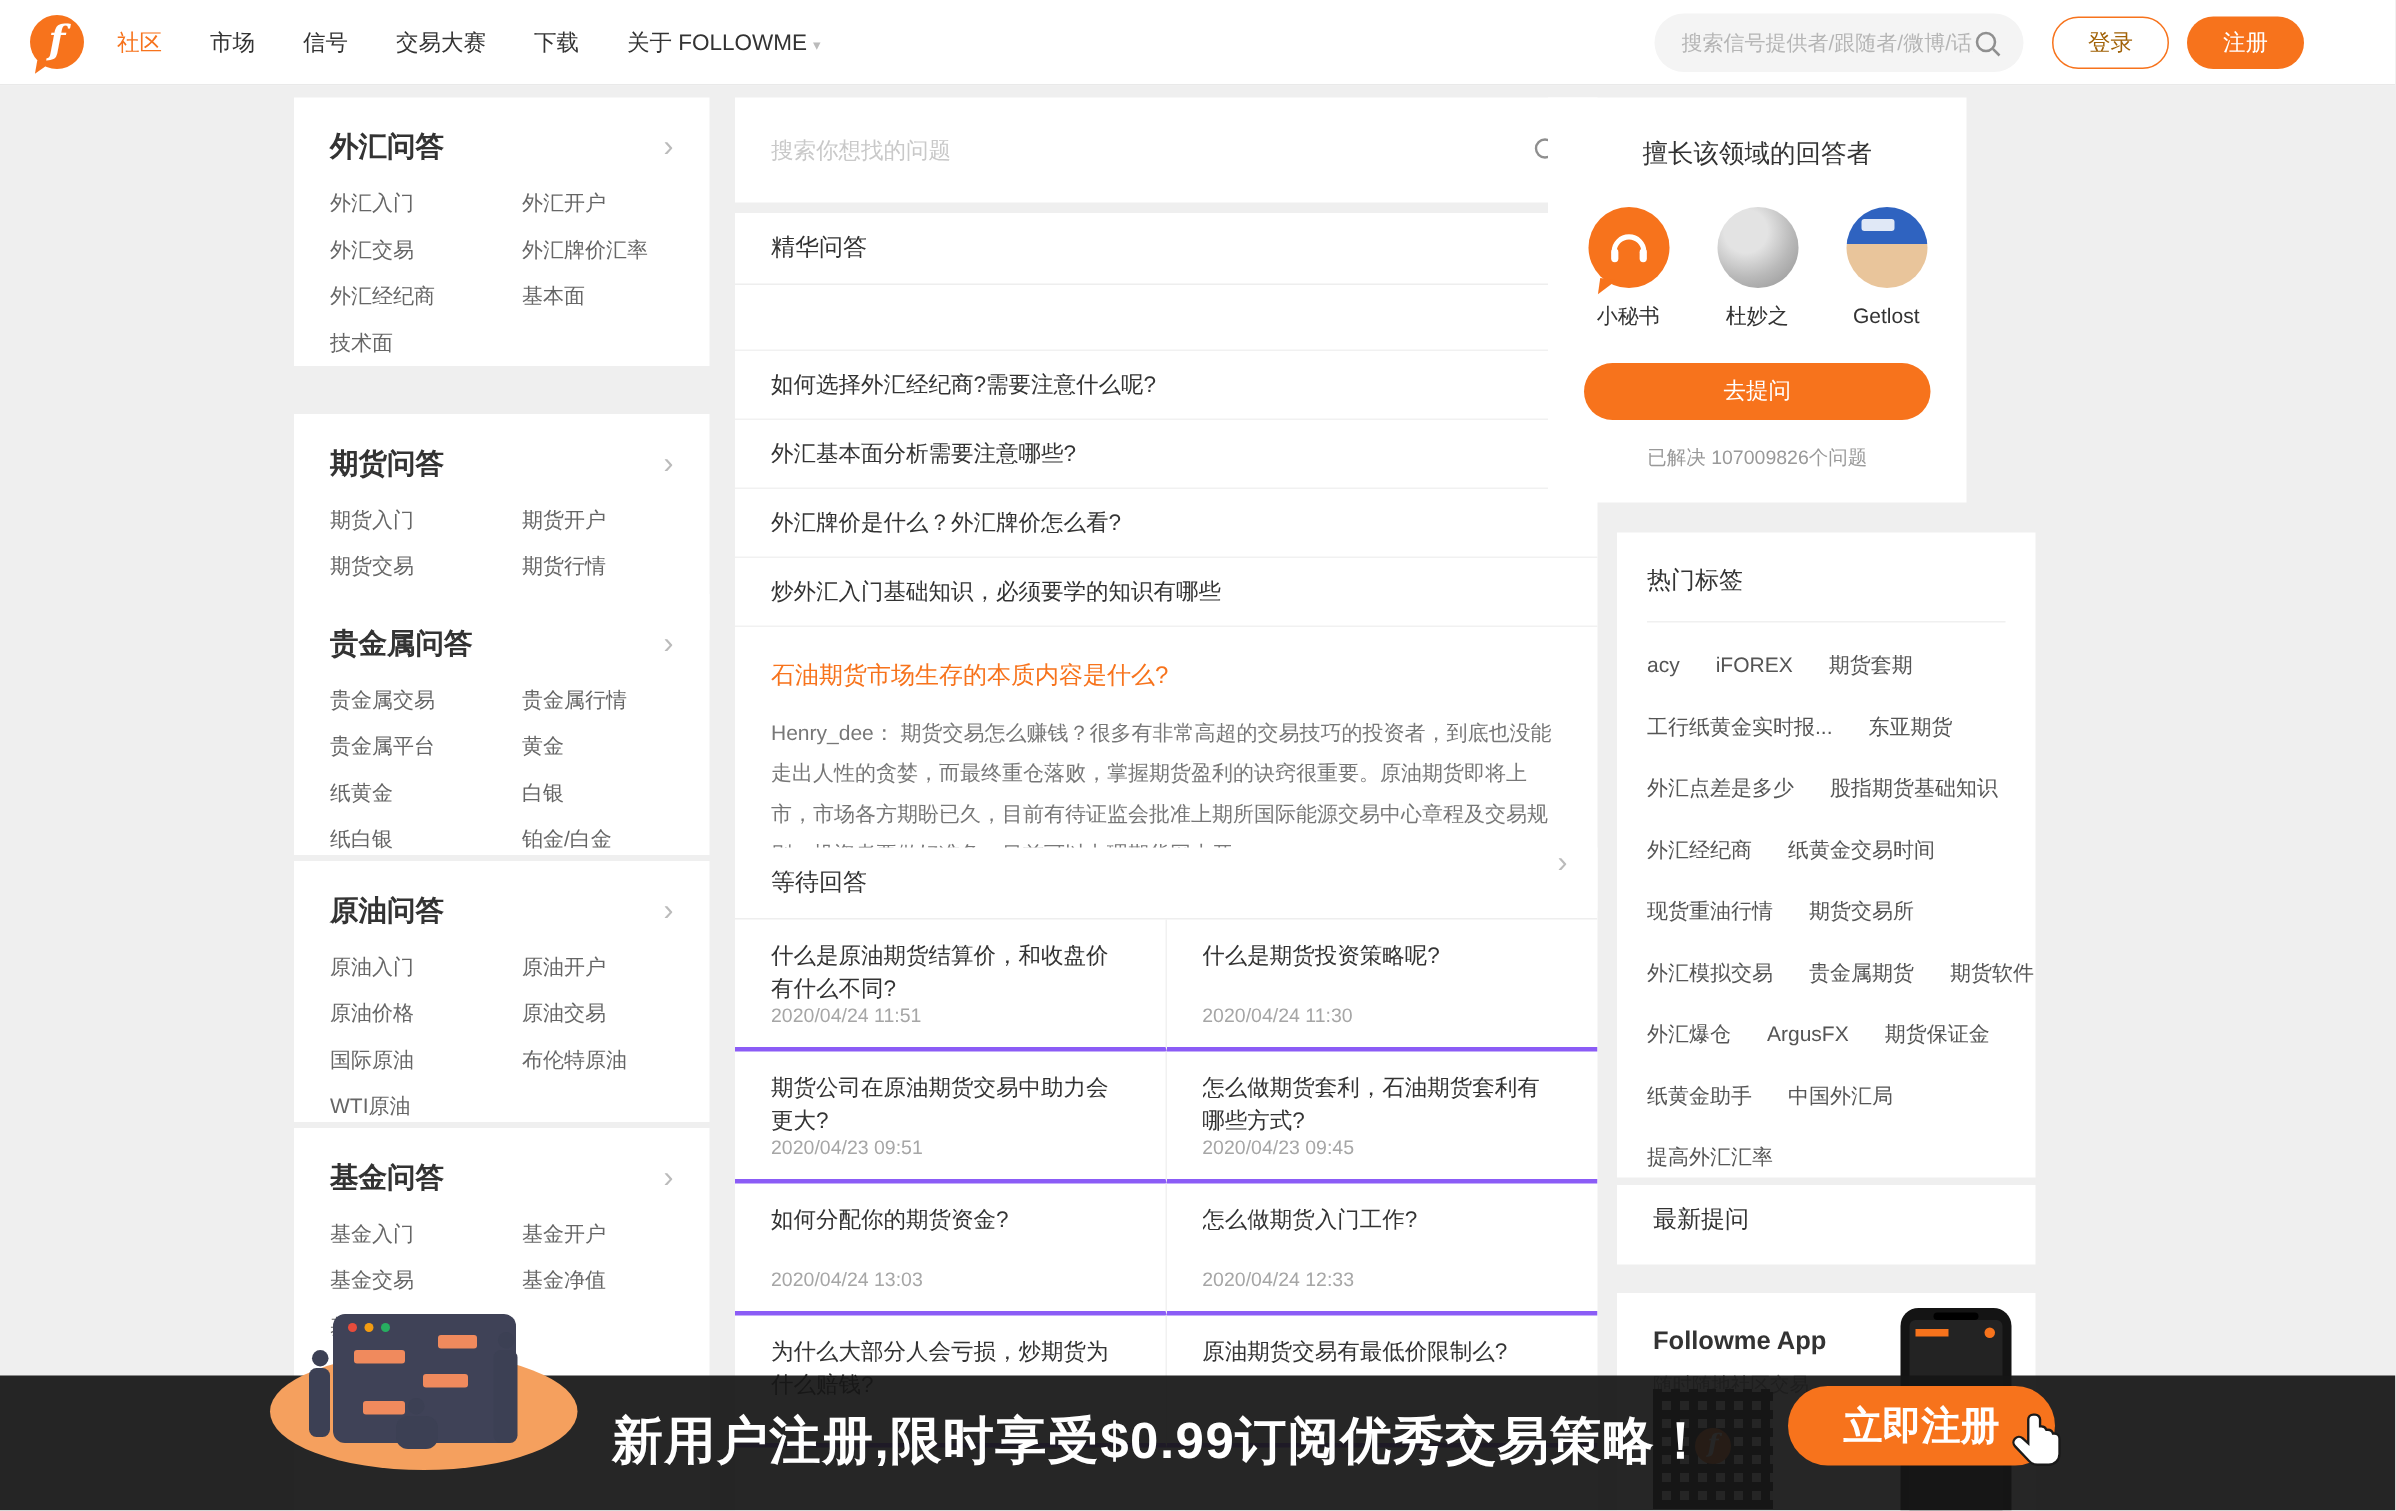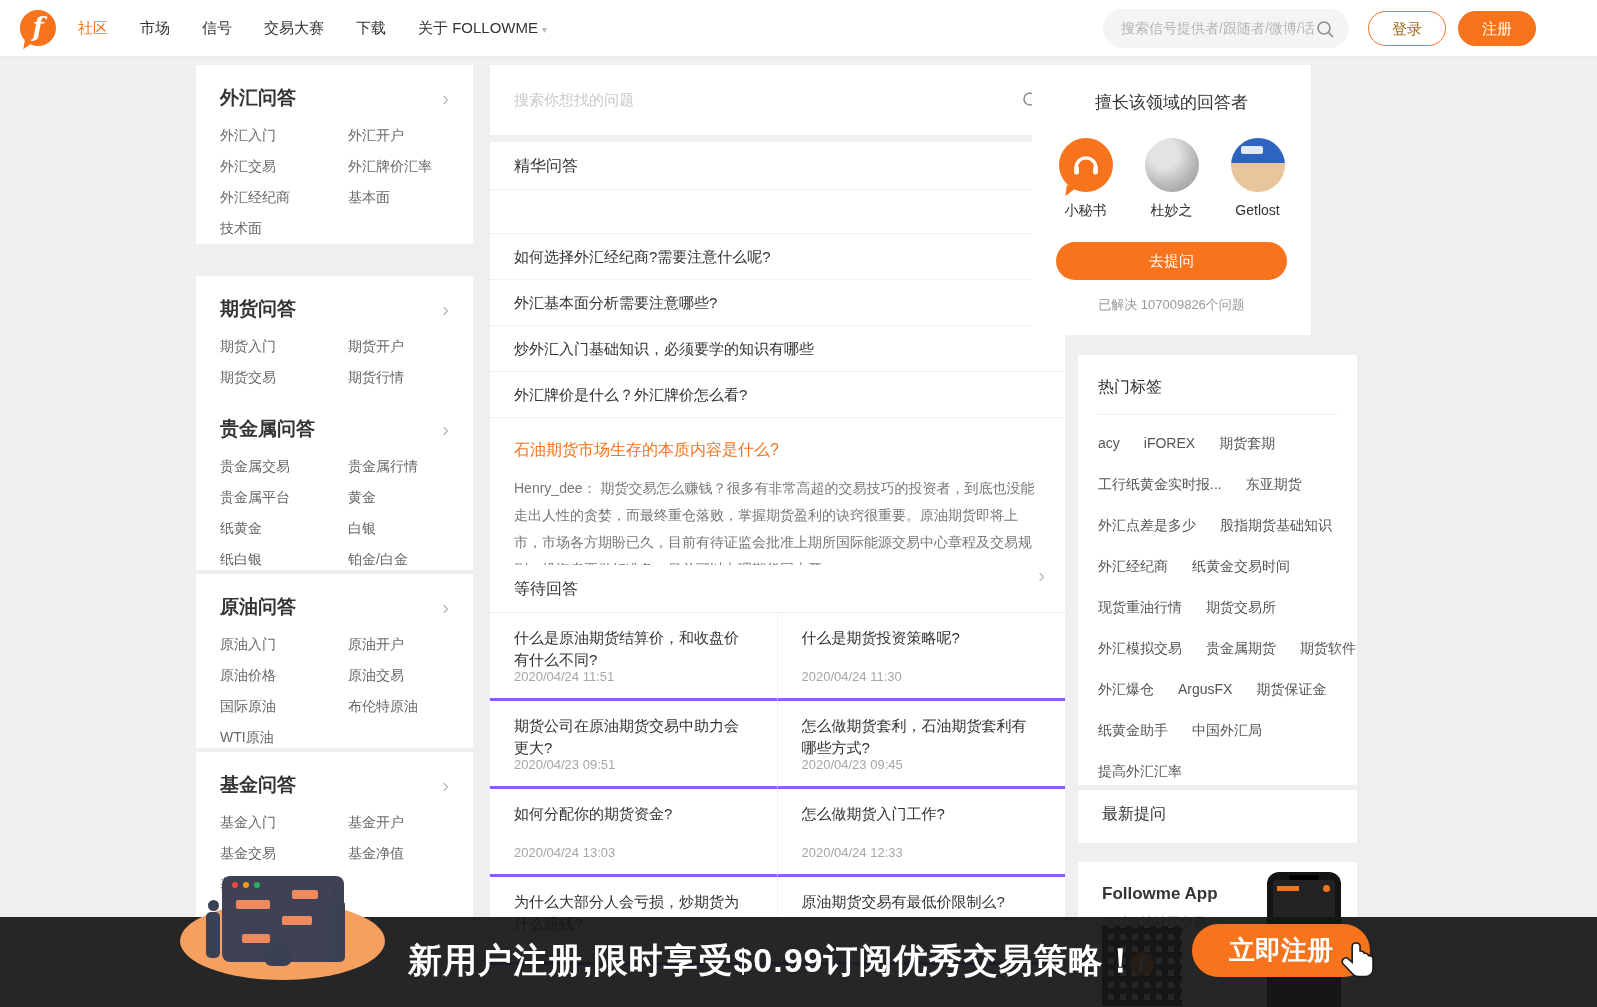--- a/index.html
+++ b/index.html
@@ -214,22 +214,22 @@
         <circle cx="9" cy="9" r="6" fill="none" stroke="#8f8f8f" stroke-width="1.6"></circle>
         <line x1="13.6" y1="13.6" x2="18" y2="18" stroke="#8f8f8f" stroke-width="1.6"></line>
       </svg>
   </div>
 
   <div class="card featured">
     <div class="list-head">精华问答</div>
     <div class="empty-row"></div>
     <div class="q-row">如何选择外汇经纪商?需要注意什么呢?</div>
     <div class="q-row">外汇基本面分析需要注意哪些?</div>
+    <div class="q-row">外汇牌价是什么？外汇牌价怎么看?</div>
     <div class="q-row">炒外汇入门基础知识，必须要学的知识有哪些</div>
-    <div class="q-row">外汇牌价是什么？外汇牌价怎么看?</div>
     <div class="hl">
       <div class="hl-title">石油期货市场生存的本质内容是什么?</div>
       <div class="hl-text">Henry_dee： 期货交易怎么赚钱？很多有非常高超的交易技巧的投资者，到底也没能走出人性的贪婪，而最终重仓落败，掌握期货盈利的诀窍很重要。原油期货即将上市，市场各方期盼已久，目前有待证监会批准上期所国际能源交易中心章程及交易规则，投资者要做好准备。目前可以办理期货网上开...</div>
     </div>
   </div>
 
   <div class="card waiting">
     <div class="list-head"><span>等待回答</span><span class="chev">›</span></div>
     <div class="w-grid">
       <div class="w-cell">

